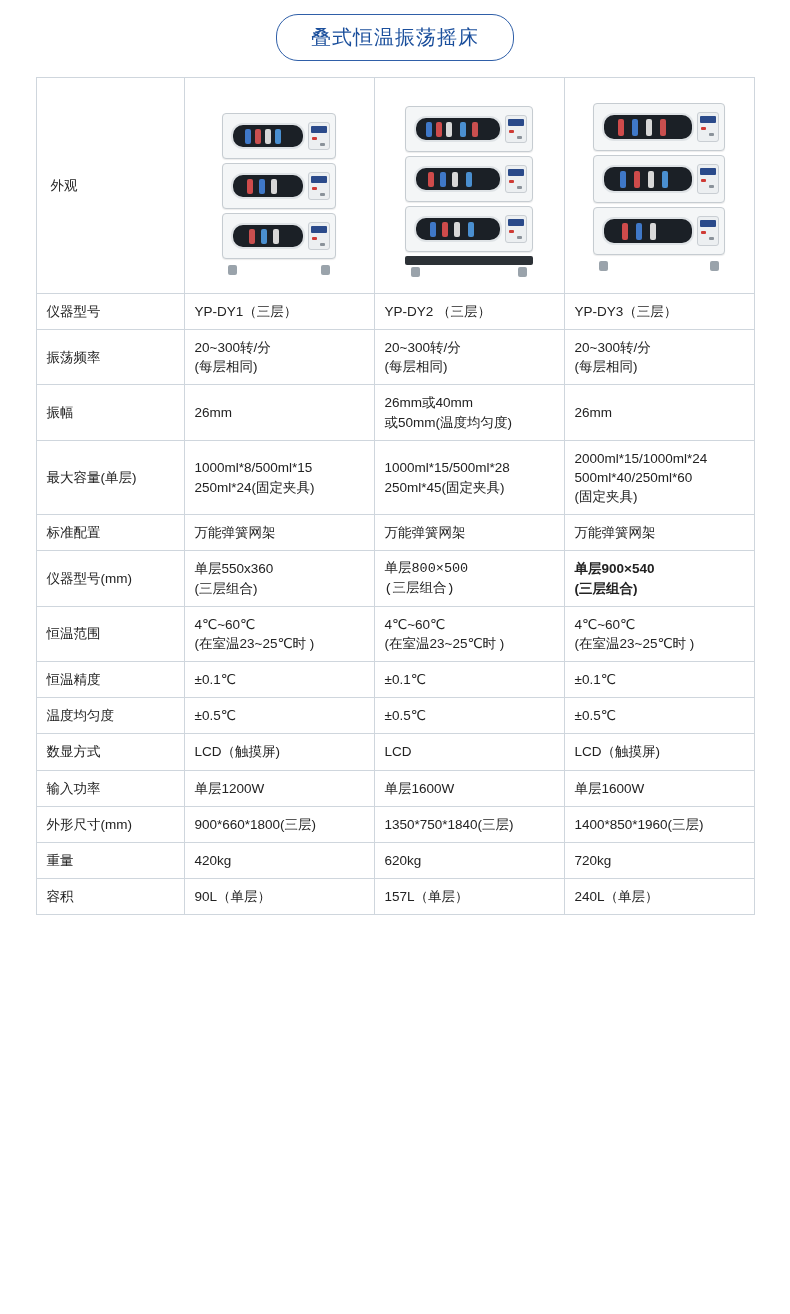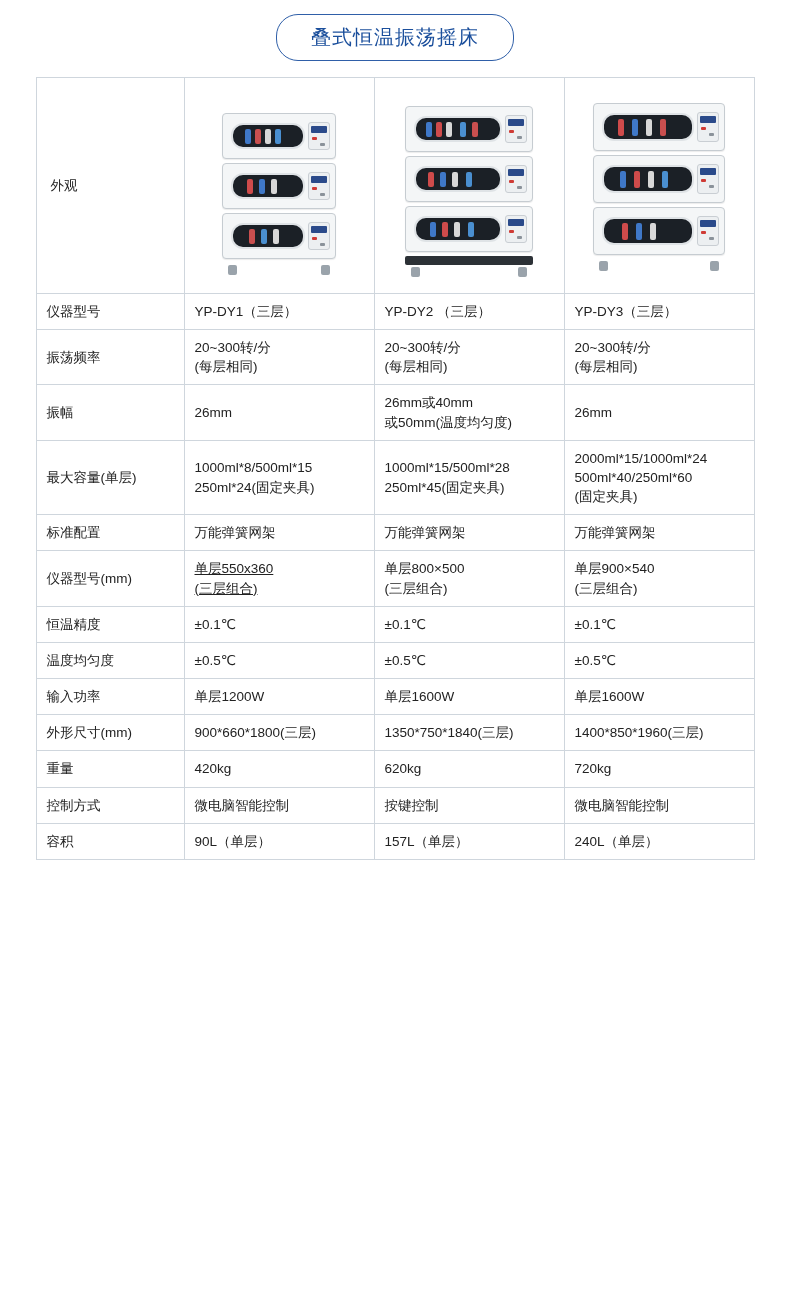--- a/index.html
+++ b/index.html
@@ -355,44 +355,59 @@
 
       <tr>
         <td class="label">标准配置</td>
         <td class="val">万能弹簧网架</td>
         <td class="val">万能弹簧网架</td>
         <td class="val">万能弹簧网架</td>
       </tr>
 
       <tr>
         <td class="label">仪器型号(mm)</td>
-        <td class="val" style="white-space: pre-line; text-decoration: underline;">单层550x360
+        <td class="val" style="white-space: pre-line;">单层550x360
 (三层组合)</td>
-        <td class="val" style="white-space: pre-line;">单层800×500
+        <td class="val" style="white-space: pre-line; font-family: Liberation Mono, monospace;">单层800×500
 (三层组合)</td>
-        <td class="val" style="white-space: pre-line;">单层900×540
+        <td class="val" style="white-space: pre-line; font-weight: bold;">单层900×540
 (三层组合)</td>
       </tr>
 
 
+      <tr>
+        <td class="label">恒温范围</td>
+        <td class="val" style="white-space: pre-line;">4℃~60℃
+(在室温23~25℃时 )</td>
+        <td class="val" style="white-space: pre-line;">4℃~60℃
+(在室温23~25℃时 )</td>
+        <td class="val" style="white-space: pre-line;">4℃~60℃
+(在室温23~25℃时 )</td>
+      </tr>
 
       <tr>
         <td class="label">恒温精度</td>
         <td class="val">±0.1℃</td>
         <td class="val">±0.1℃</td>
         <td class="val">±0.1℃</td>
       </tr>
 
       <tr>
         <td class="label">温度均匀度</td>
         <td class="val">±0.5℃</td>
         <td class="val">±0.5℃</td>
         <td class="val">±0.5℃</td>
       </tr>
 
+      <tr>
+        <td class="label">数显方式</td>
+        <td class="val">LCD（触摸屏)</td>
+        <td class="val">LCD</td>
+        <td class="val">LCD（触摸屏)</td>
+      </tr>
 
       <tr>
         <td class="label">输入功率</td>
         <td class="val">单层1200W</td>
         <td class="val">单层1600W</td>
         <td class="val">单层1600W</td>
       </tr>
 
       <tr>
         <td class="label">外形尺寸(mm)</td>
@@ -401,26 +416,20 @@
         <td class="val">1400*850*1960(三层)</td>
       </tr>
 
       <tr>
         <td class="label">重量</td>
         <td class="val">420kg</td>
         <td class="val">620kg</td>
         <td class="val">720kg</td>
       </tr>
 
-      <tr>
-        <td class="label">控制方式</td>
-        <td class="val">微电脑智能控制</td>
-        <td class="val">按键控制</td>
-        <td class="val">微电脑智能控制</td>
-      </tr>
 
       <tr>
         <td class="label">容积</td>
         <td class="val">90L（单层）</td>
         <td class="val">157L（单层）</td>
         <td class="val">240L（单层）</td>
       </tr>
 
     </tbody>
   </table>

